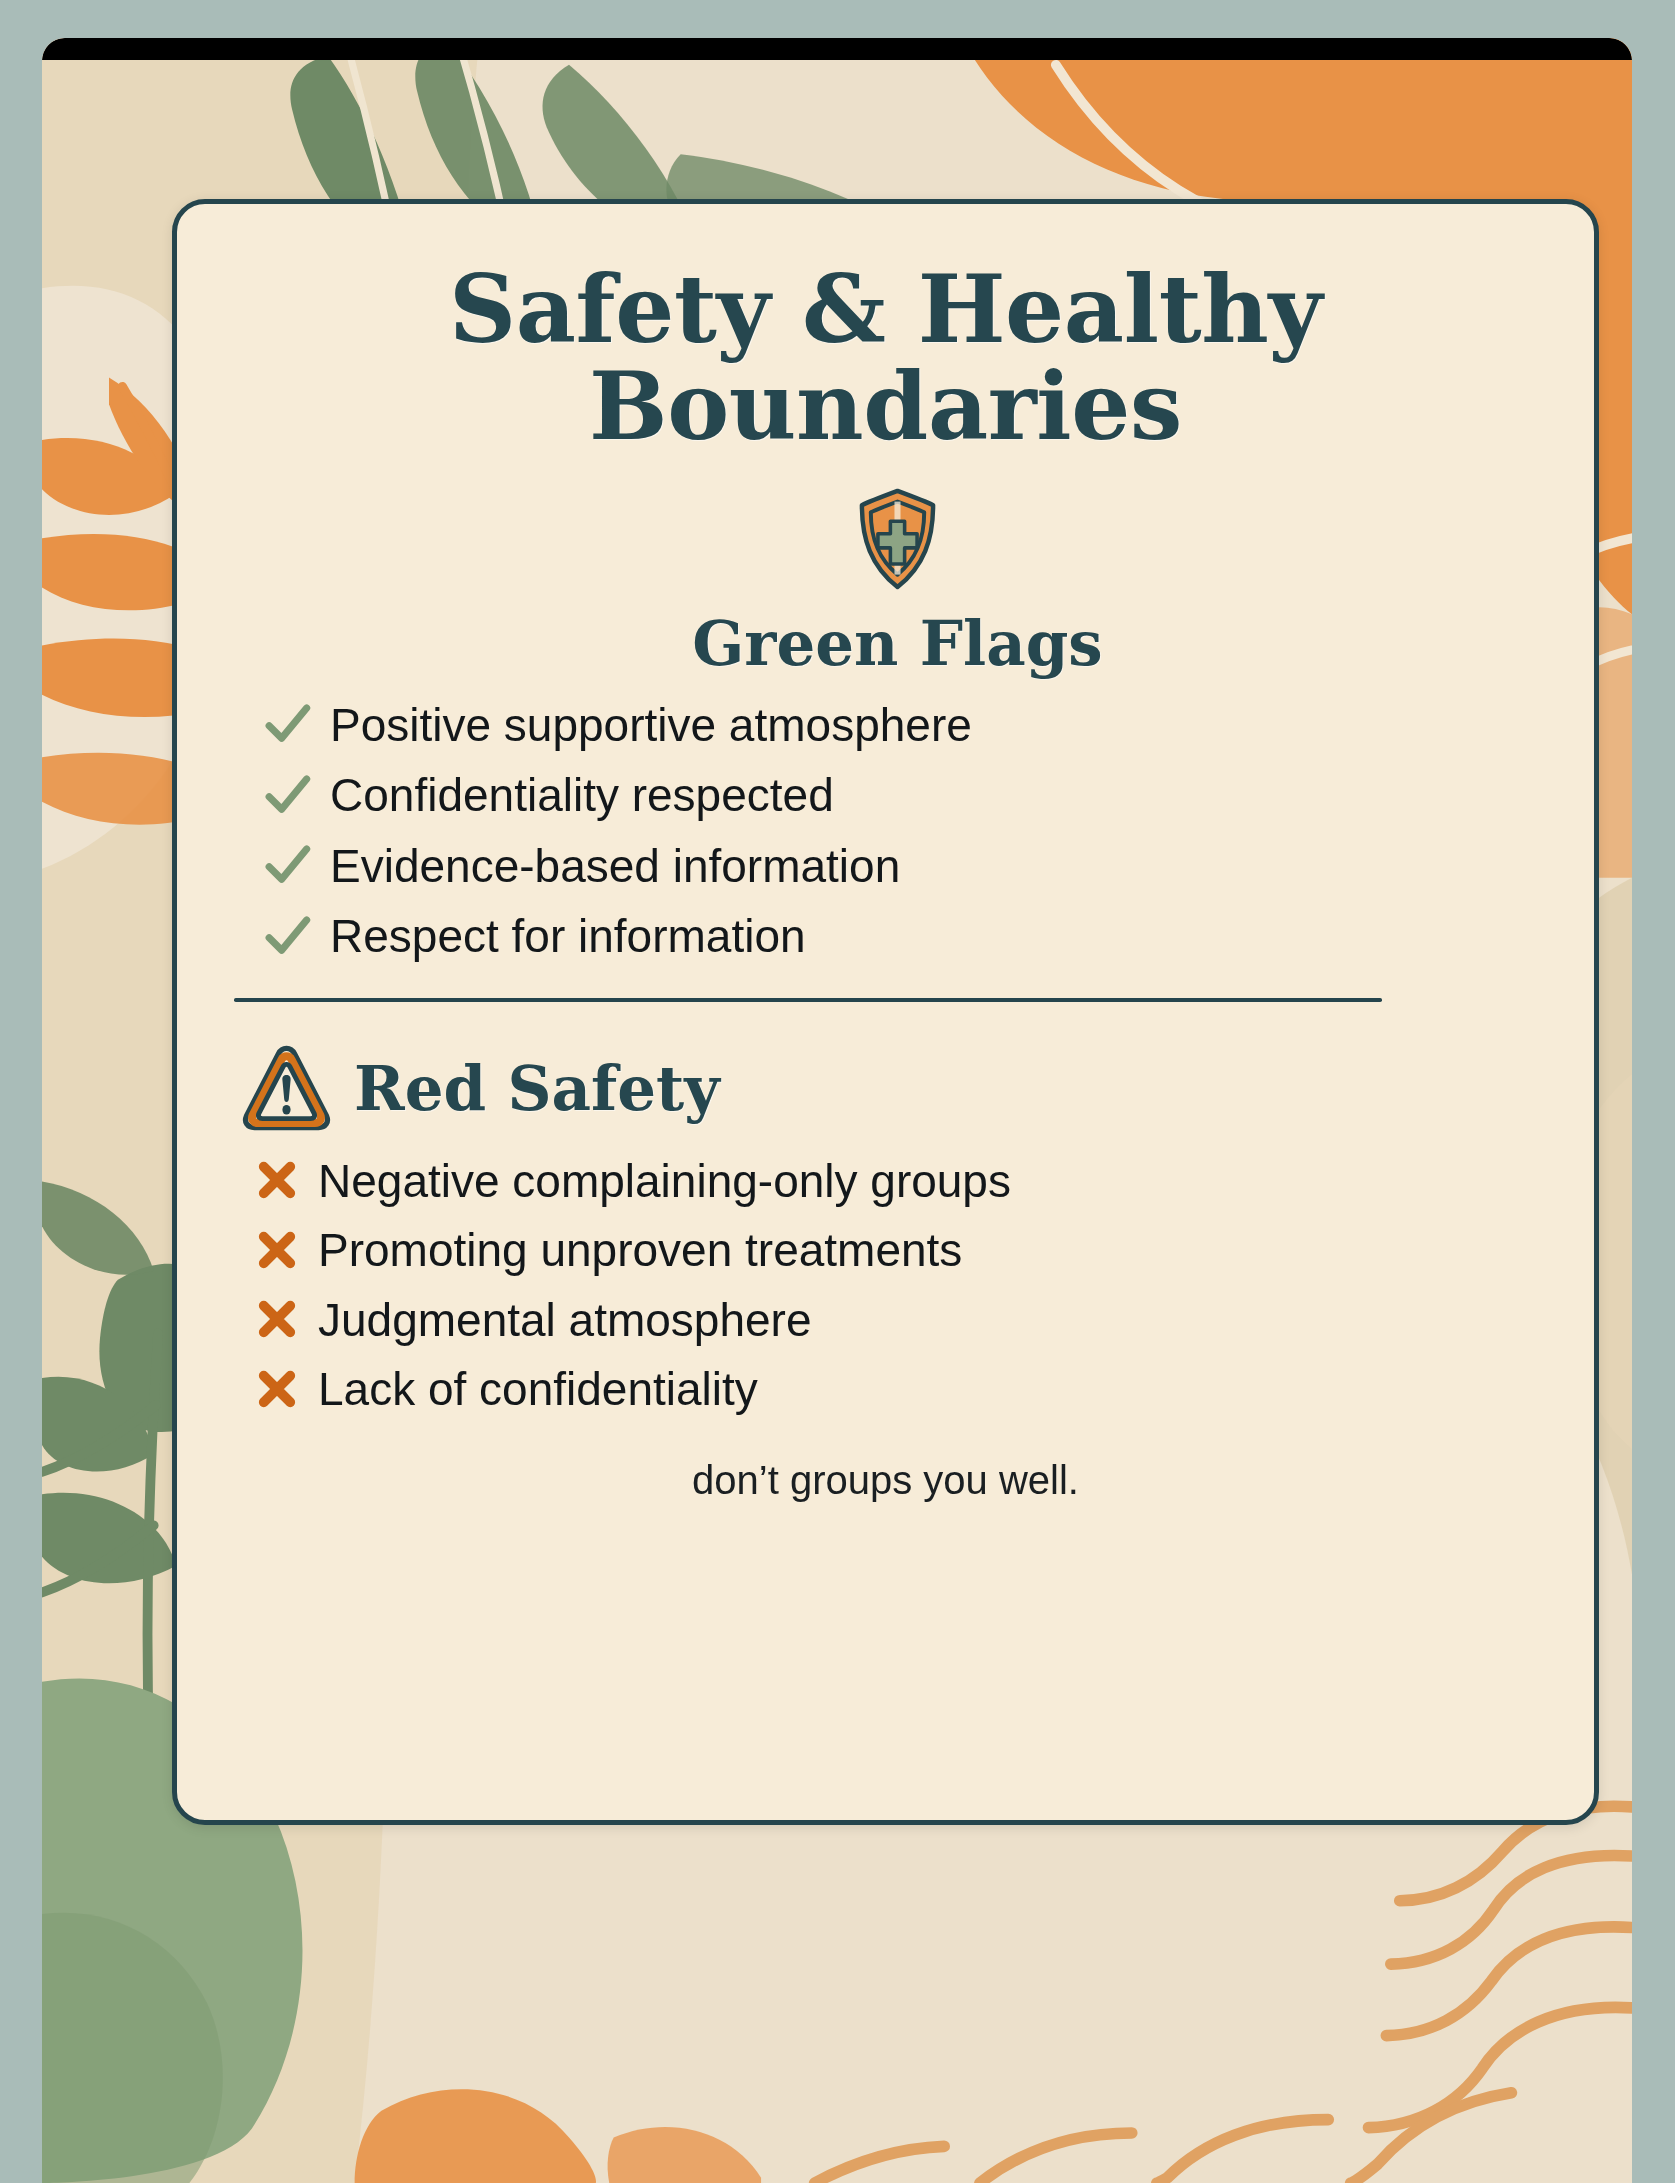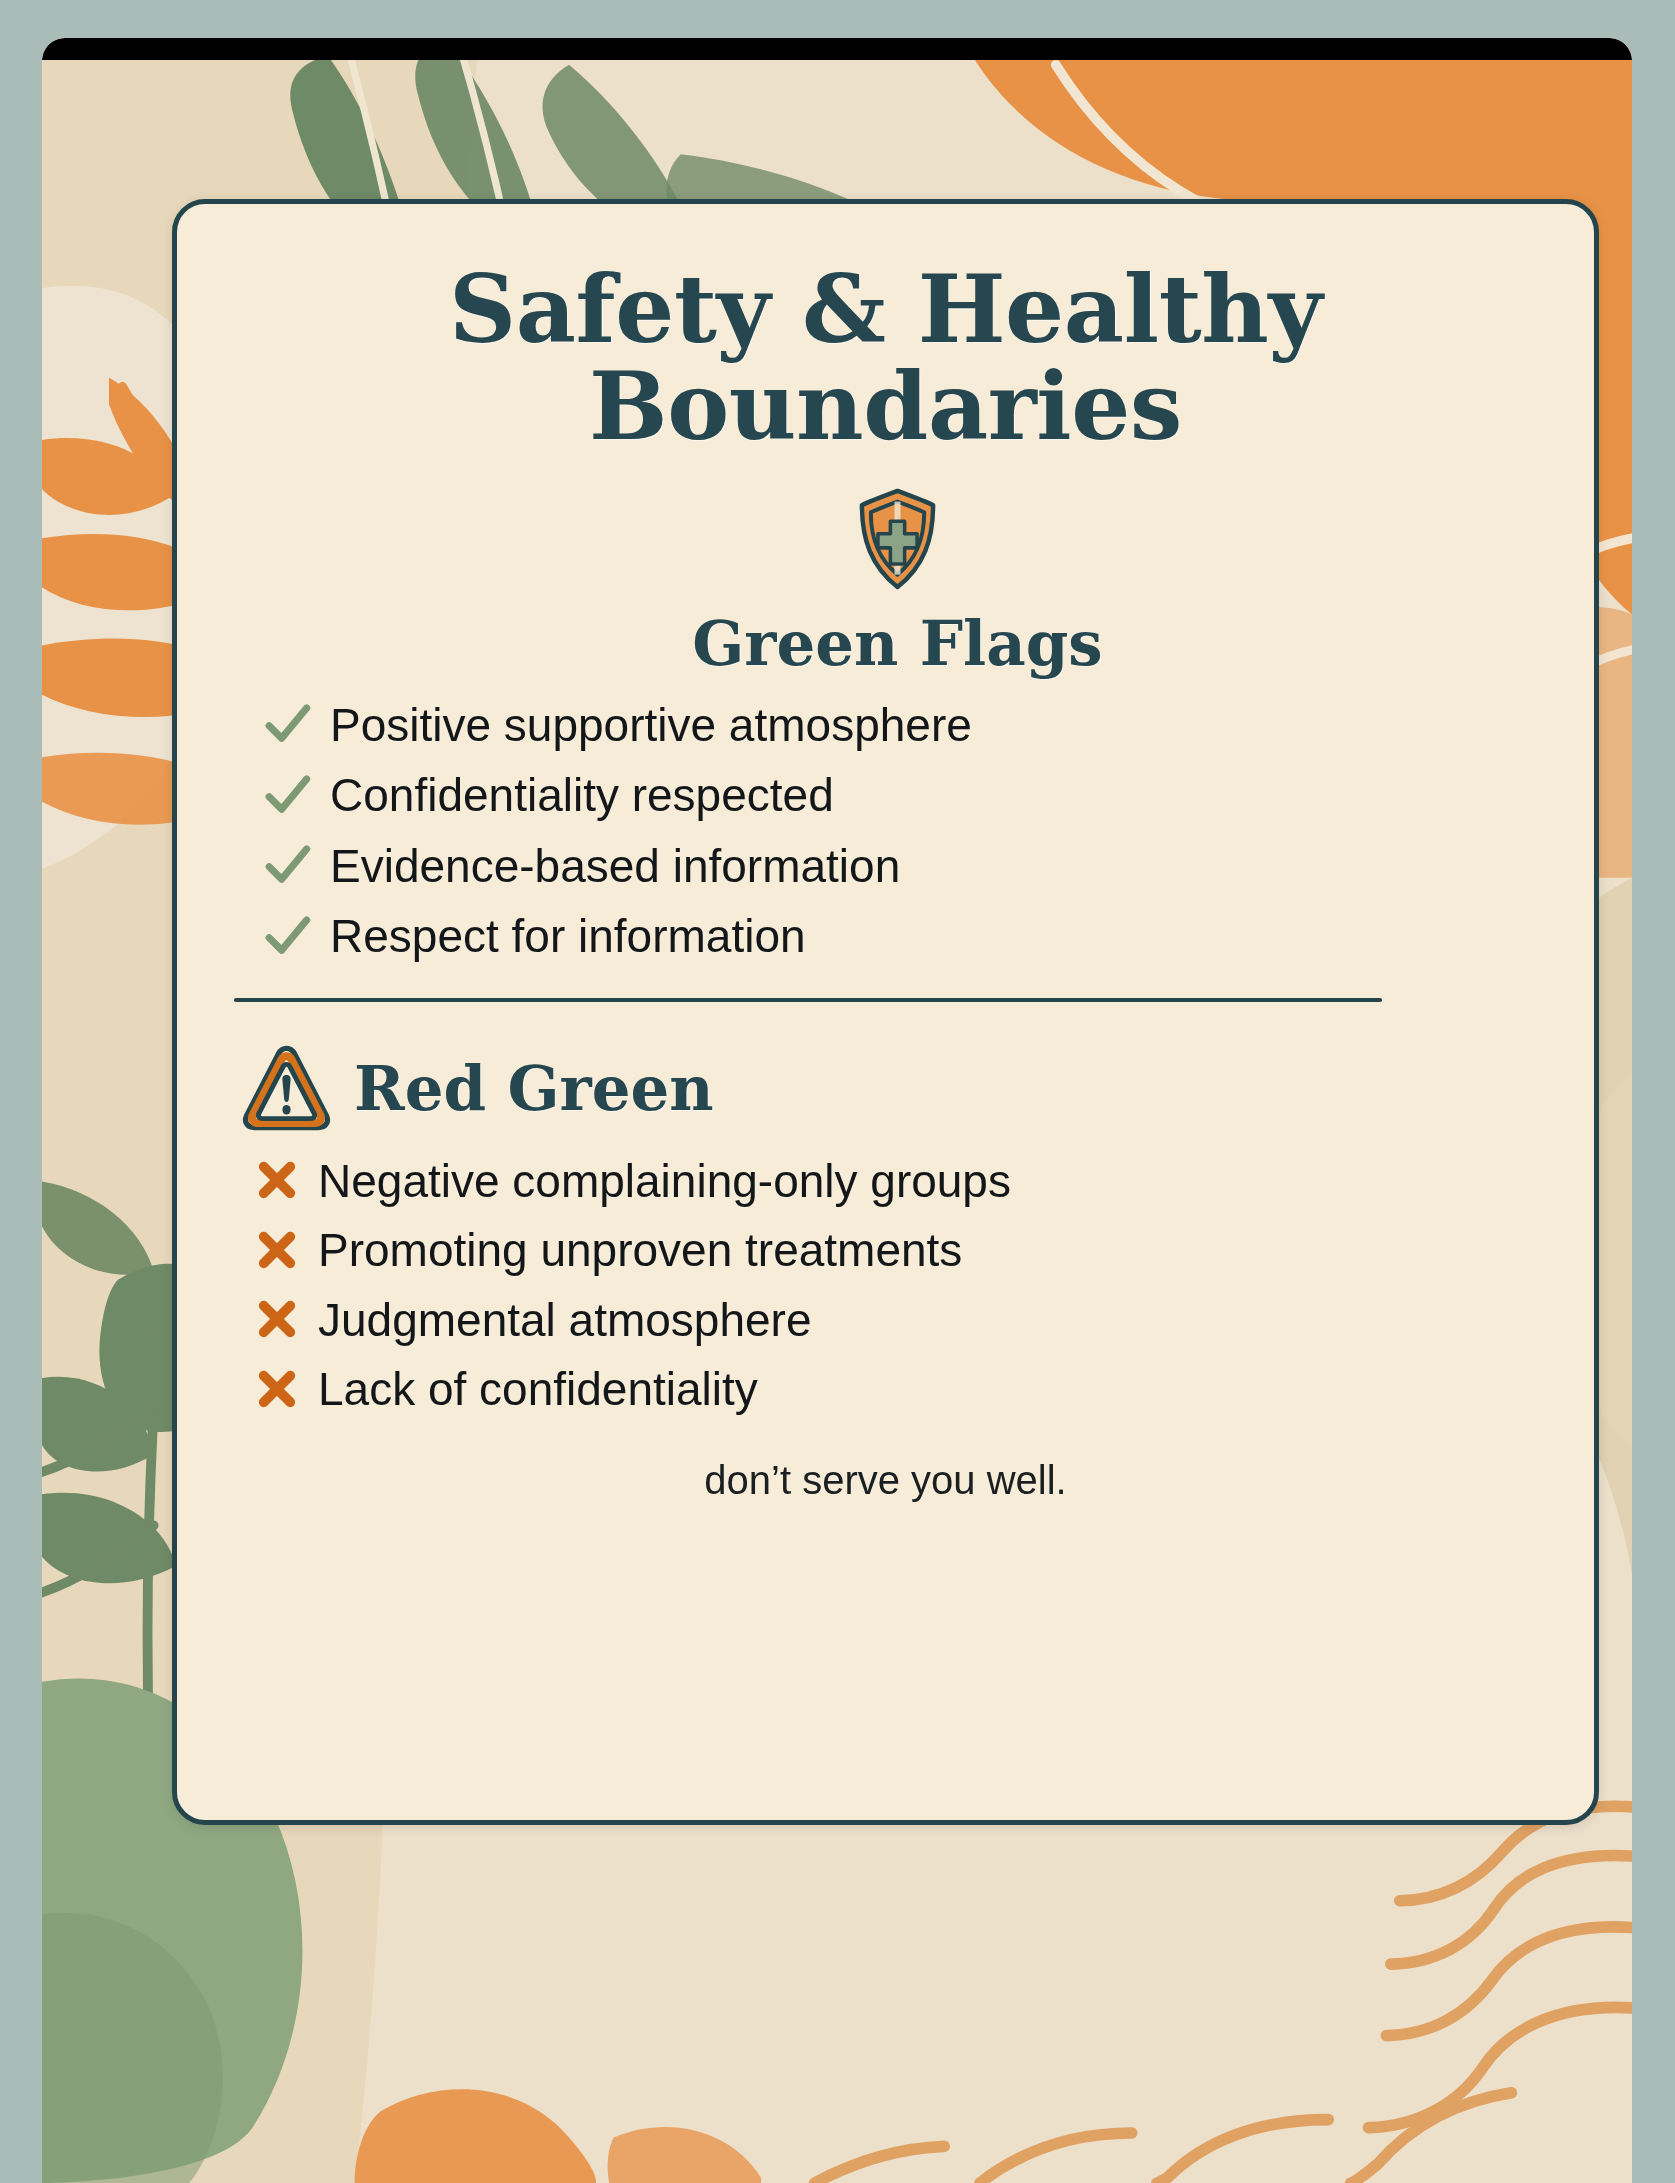--- a/index.html
+++ b/index.html
@@ -310,21 +310,21 @@
         <div class="section-head red">
           <span class="head-icon">
             <svg width="95" height="89" viewBox="0 0 106 100" aria-hidden="true">
               <path d="M53 6 C57 6 60 8 62 12 L98 82 C101 89 97 95 89 95 L17 95 C9 95 5 89 8 82 L44 12 C46 8 49 6 53 6 Z" fill="none" stroke="#25454d" stroke-width="6" stroke-linejoin="round"></path>
               <path d="M53 15 C55.5 15 57.5 16.3 58.8 18.8 L91 81 C93 86 90 90 85 90 L21 90 C16 90 13 86 15 81 L47.2 18.8 C48.5 16.3 50.5 15 53 15 Z" fill="none" stroke="#d4731b" stroke-width="9" stroke-linejoin="round"></path>
               <path d="M53 24 C54.6 24 56 24.9 56.8 26.6 L84 79 C85.6 82.6 83.4 85 80 85 L26 85 C22.6 85 20.4 82.6 22 79 L49.2 26.6 C50 24.9 51.4 24 53 24 Z" fill="none" stroke="#25454d" stroke-width="5.5" stroke-linejoin="round"></path>
               <path d="M53 36 C56 36 58 38 57.6 41.5 L55.6 63 C55.4 65.2 54.4 66.3 53 66.3 C51.6 66.3 50.6 65.2 50.4 63 L48.4 41.5 C48 38 50 36 53 36 Z" fill="#25454d"></path>
               <ellipse cx="53" cy="75" rx="4.6" ry="5.4" fill="#25454d"></ellipse>
             </svg>
           </span>
-          <h2>Red Green</h2>
+          <h2>Red Safety</h2>
         </div>
 
         <ul class="flag-list red">
           <li class="flag-item">
             <span class="mark">
               <svg width="46" height="46" viewBox="0 0 52 52" aria-hidden="true">
                 <path d="M11 11 L41 41 M41 11 L11 41" fill="none" stroke="#cc6516" stroke-width="11" stroke-linecap="round"></path>
               </svg>
             </span>
             <span class="flag-text">Negative complaining-only groups</span>
@@ -349,20 +349,20 @@
             <span class="mark">
               <svg width="46" height="46" viewBox="0 0 52 52" aria-hidden="true">
                 <path d="M11 11 L41 41 M41 11 L11 41" fill="none" stroke="#cc6516" stroke-width="11" stroke-linecap="round"></path>
               </svg>
             </span>
             <span class="flag-text">Lack of confidentiality</span>
           </li>
         </ul>
 
         <p class="footer-note">
-          <span>don’t serve you well.</span>
+          <span>don’t groups you well.</span>
         </p>
 
       </div>
     </div>
   </div>
 </div>
 
 
 </body></html>

